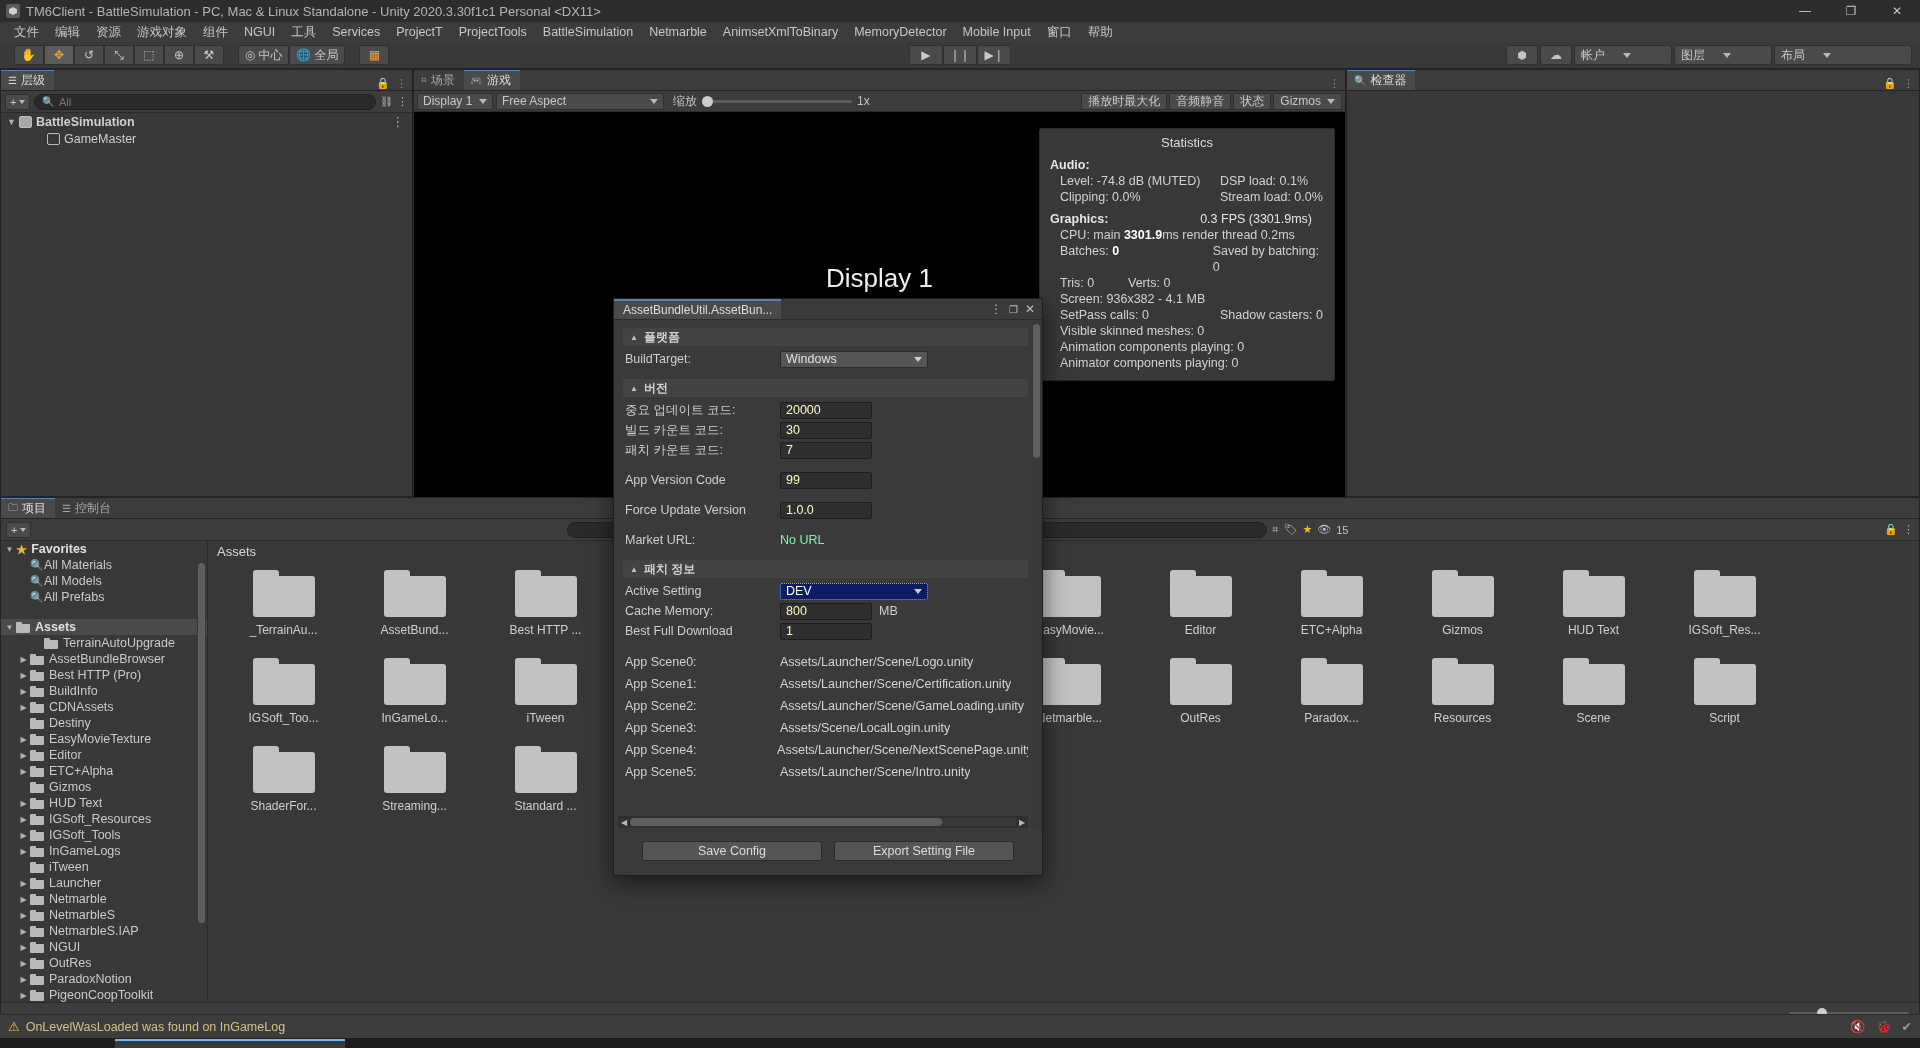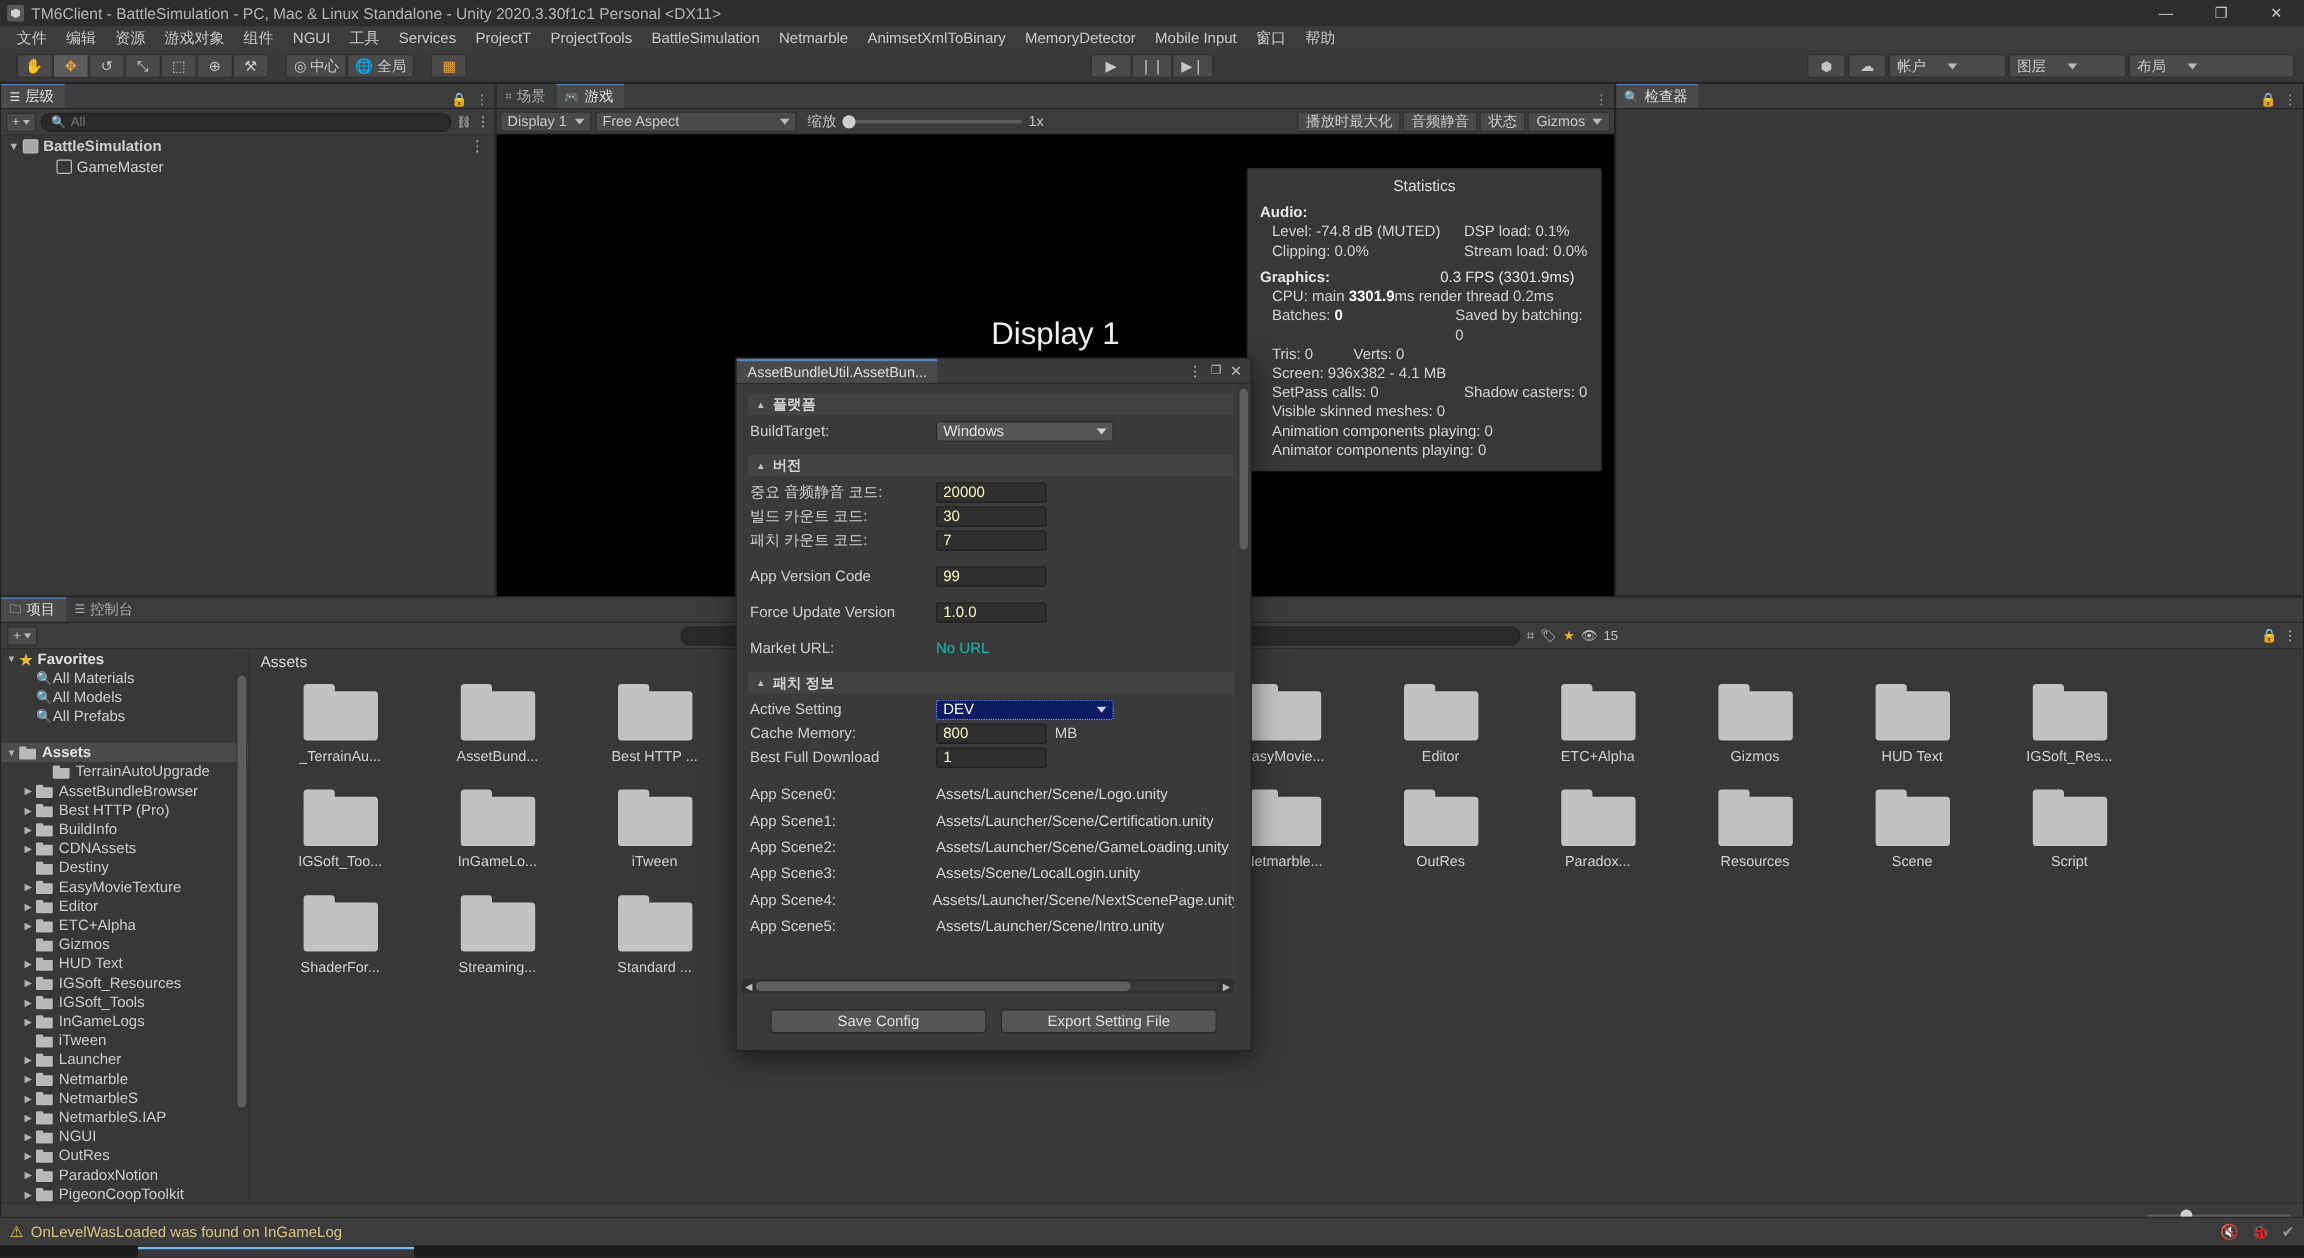--- a/index.html
+++ b/index.html
@@ -113,21 +113,21 @@
     background: #cfcfcf; border-radius: 50%; }
   .gv-right { margin-left: auto; display: flex; align-items: center; gap: 2px; }
   .gv-btn { height: 17px; padding: 0 6px; background: #4a4a4a; border: 1px solid #303030;
     display: flex; align-items: center; color: #c8c8c8; }
   .gv-canvas { background: #000; height: calc(100% - 21px); position: relative; overflow: hidden; }
   .noc { position: absolute; left: 0; right: 0; top: 150px; text-align: center;
     color: #ffffff; font-size: 26px; line-height: 33px; opacity: .95; }
 
   
   .stats {
-    position: absolute; right: 10px; top: 28px; width: 296px;
+    position: absolute; right: 10px; top: 16px; width: 296px;
     background: rgba(60,60,60,0.93); border: 1px solid #2a2a2a; border-radius: 2px;
     padding: 6px 10px 9px 10px; font-size: 12.5px; color: #d2d2d2; line-height: 16px;
   }
   .stats .st-title { text-align: center; font-size: 13px; color: #dcdcdc; margin-bottom: 4px; }
   .stats .sec { font-weight: bold; color: #e6e6e6; margin-top: 6px; }
   .stats .ind { padding-left: 10px; }
   .stats .two { display: flex; }
   .stats .two span:first-child { width: 160px; }
   .stats b { color: #ffffff; }
   .fps-line { display: flex; }
@@ -224,21 +224,21 @@
   .ab-row .lbl { width: 155px; color: #cfcfcf; }
   .ab-field { height: 17px; background: #2f2f2f; border: 1px solid #1e1e1e; border-radius: 2px;
     display: flex; align-items: center; padding: 0 5px; color: #fef9c3; font-size: 12.5px; }
   .ab-field.w90 { width: 92px; }
   .ab-drop { height: 17px; width: 148px; background: #555555; border: 1px solid #2b2b2b;
     border-radius: 2px; display: flex; align-items: center; padding: 0 5px; color: #e0e0e0;
     font-size: 12.5px; }
   .ab-drop .caret { margin-left: auto; border-left: 4px solid transparent;
     border-right: 4px solid transparent; border-top: 5px solid #cfcfcf; }
   .ab-drop.selected { background: #0c1d66; border: 1px dotted #8ea6e8; color: #ffffff; }
-  .ab-static { color: #14b8a6; font-size: 12.5px; }
+  .ab-static { color: #86efac; font-size: 12.5px; }
   .ab-unit { margin-left: 7px; color: #cfcfcf; }
   .ab-scene-row { height: 22px; display: flex; align-items: center; padding-left: 7px; font-size: 12.5px; }
   .ab-scene-row .lbl { width: 155px; color: #cfcfcf; }
   .ab-scene-row .val { color: #d4d4d4; white-space: nowrap; overflow: hidden; }
   .ab-hscroll { position: absolute; left: 4px; bottom: 0; width: 410px; height: 12px;
     background: #2f2f2f; display: flex; align-items: center; }
   .ab-hscroll .arrow { width: 12px; text-align: center; color: #b8b8b8; font-size: 8px; }
   .ab-hscroll .track { flex: 1; height: 8px; background: #383838; position: relative; }
   .ab-hscroll .thumb2 { position: absolute; left: 0; top: 0; width: 312px; height: 8px;
     background: #5e5e5e; border-radius: 4px; }
@@ -926,21 +926,21 @@
         </div>
 
         <div class="sep"></div>
 
         <div class="ab-sechdr">
           <span class="tri">▲</span>
           <span>버전</span>
         </div>
         <div id="versionfields">
             <div class="ab-row">
-              <span class="lbl">중요 音频静音 코드:</span>
+              <span class="lbl">중요 업데이트 코드:</span>
               <div class="ab-field w90">
                 <span>20000</span>
               </div>
             </div>
             <div class="ab-row">
               <span class="lbl">빌드 카운트 코드:</span>
               <div class="ab-field w90">
                 <span>30</span>
               </div>
             </div>

